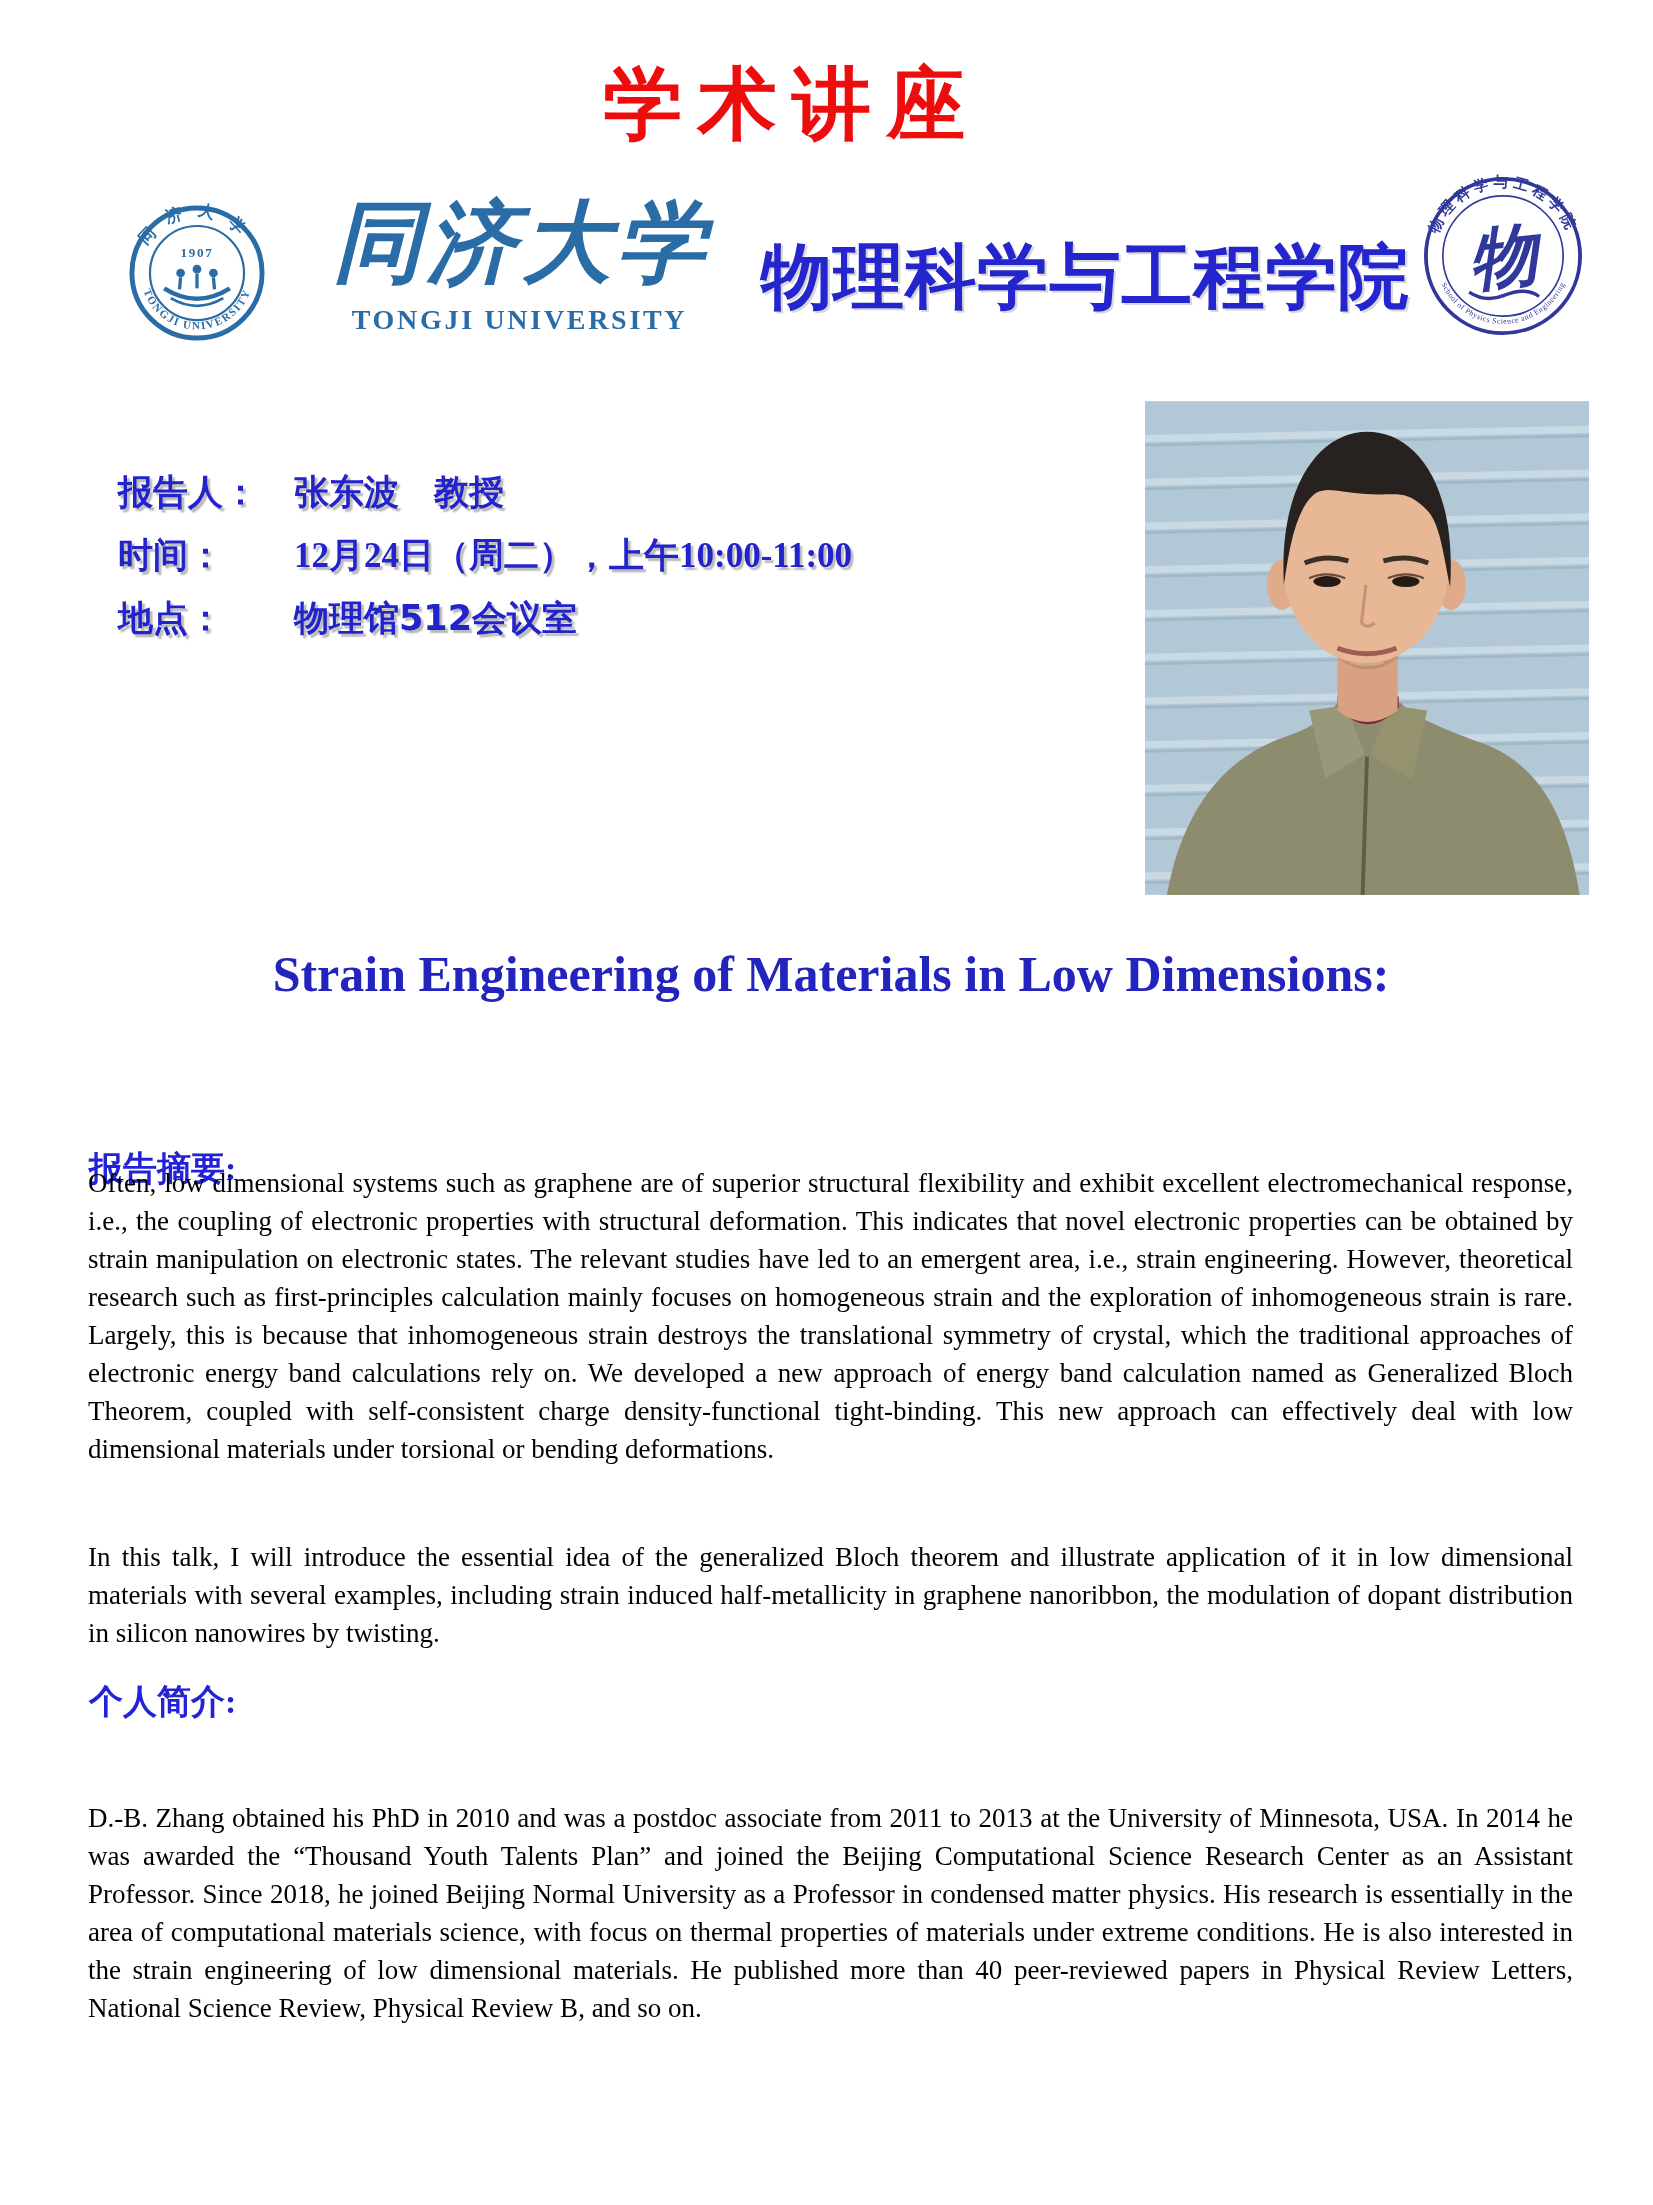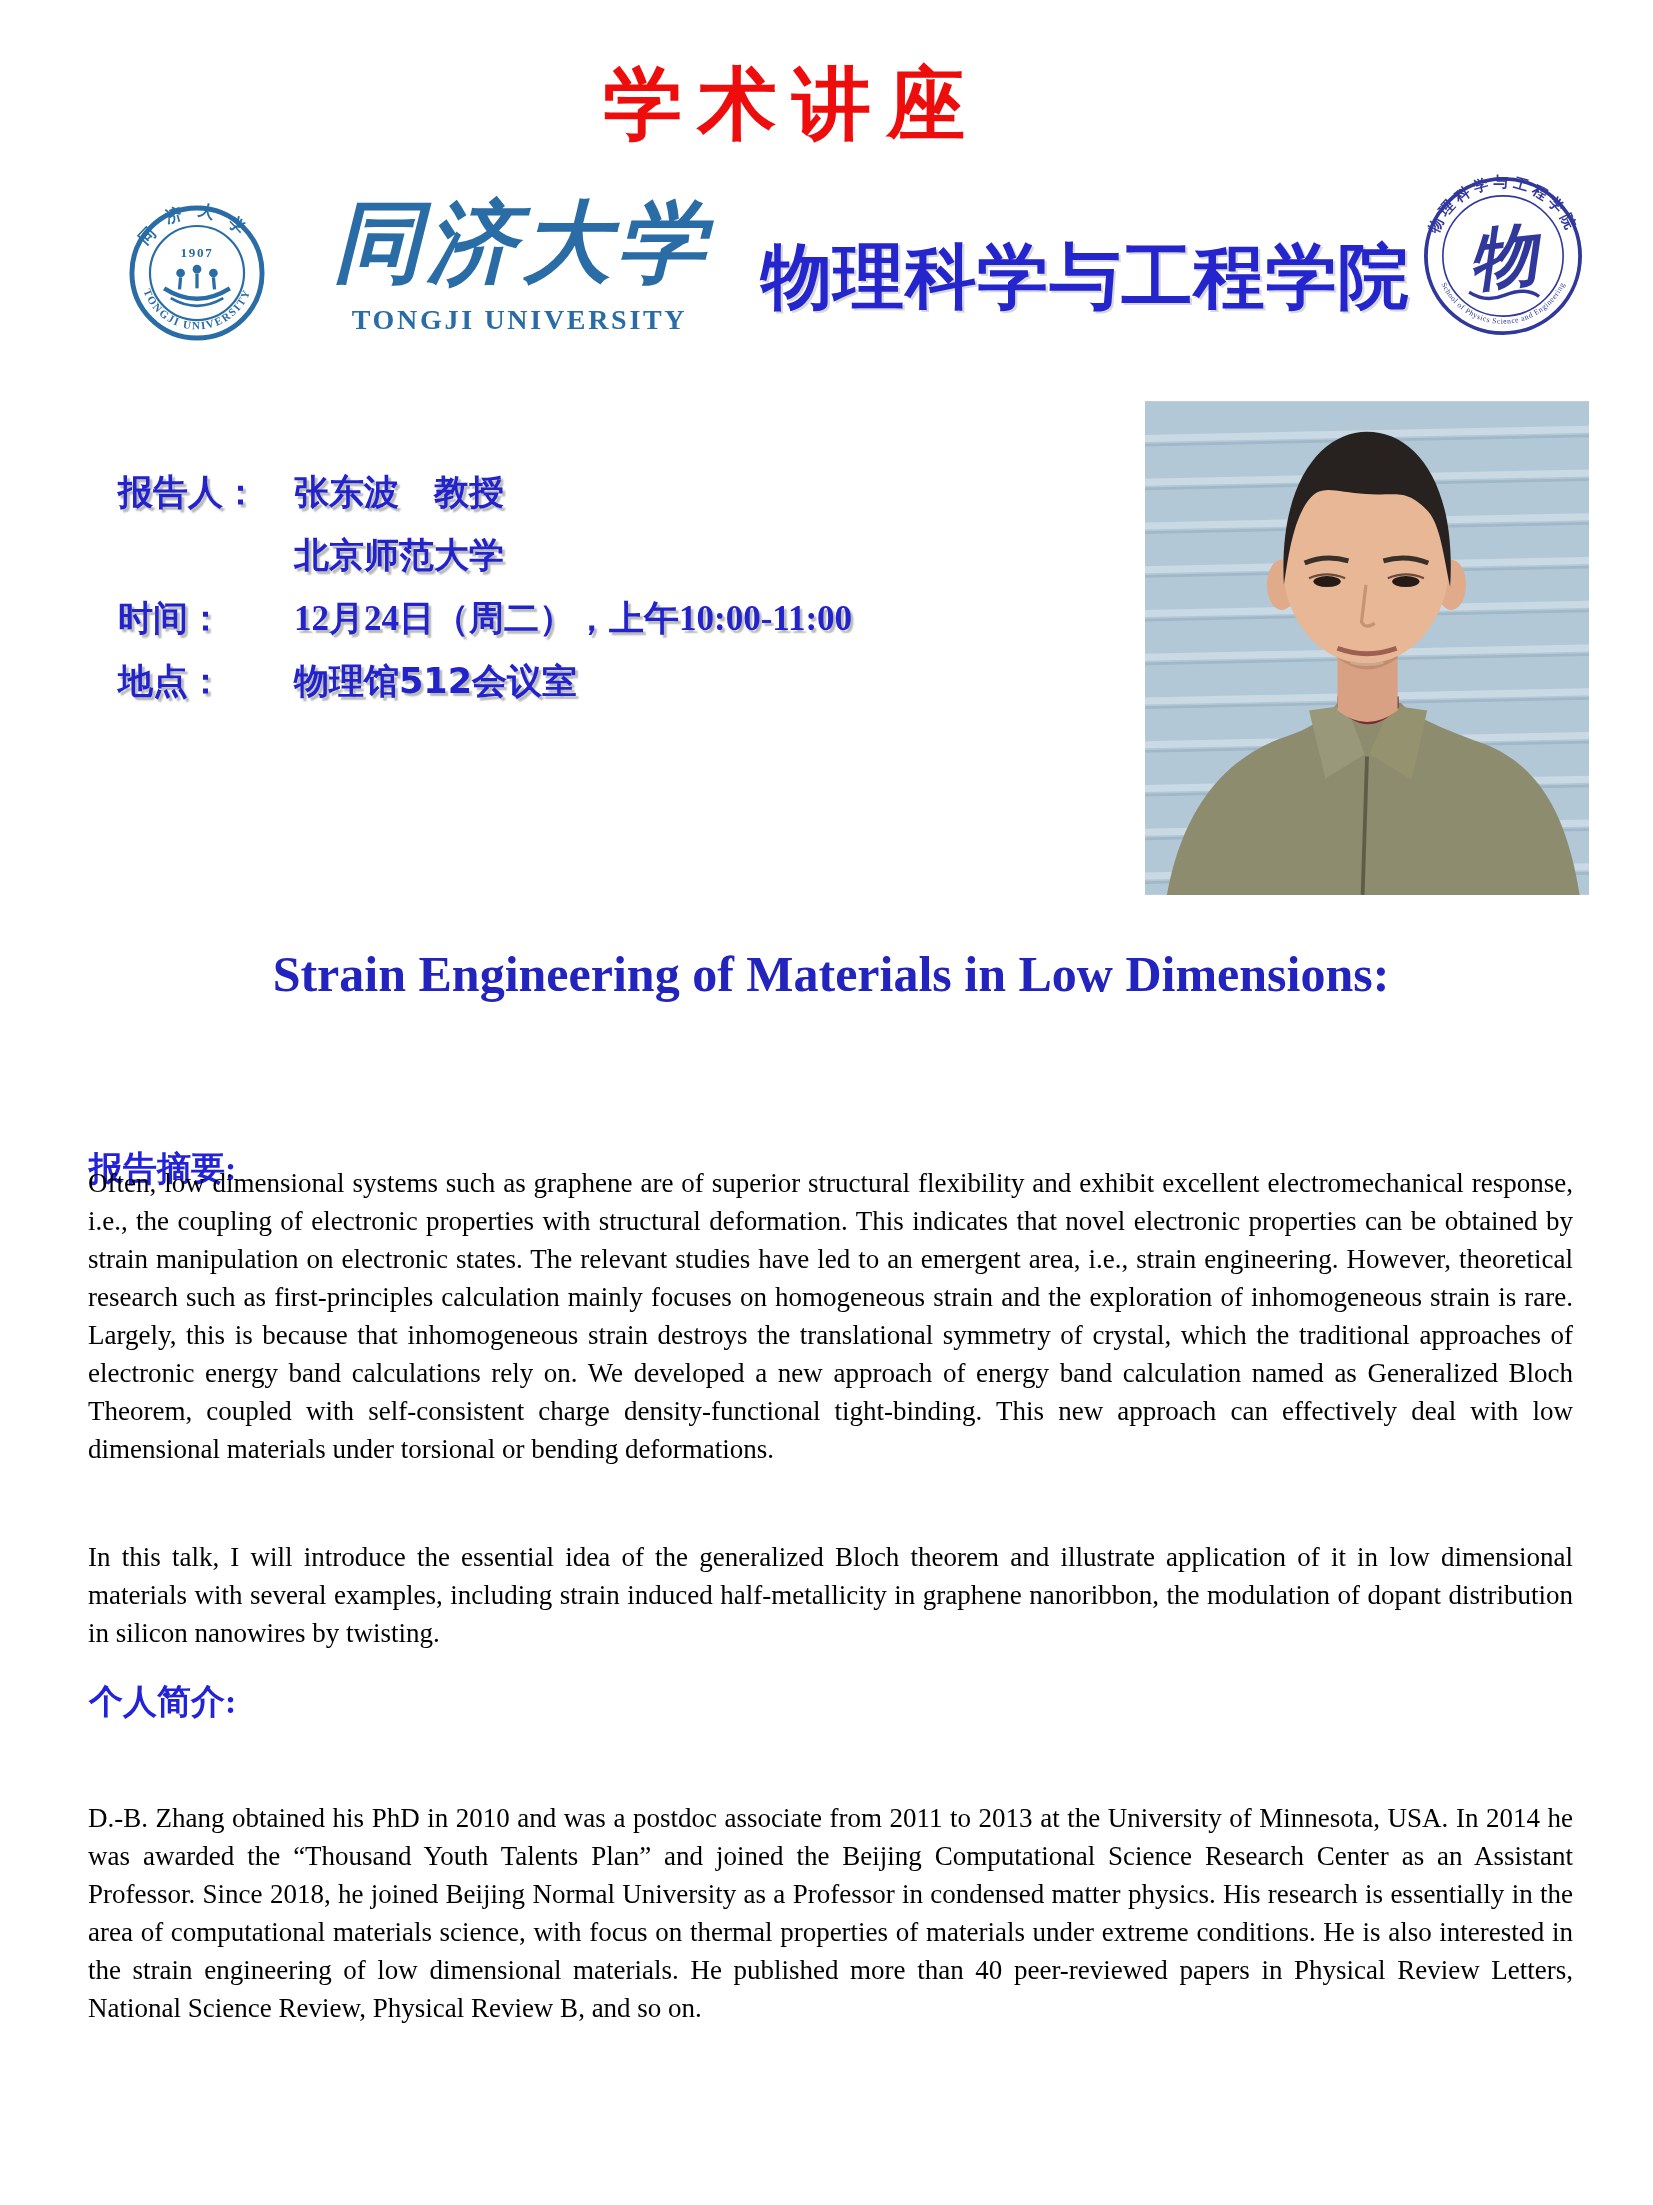--- a/index.html
+++ b/index.html
@@ -190,21 +190,20 @@
     <path d="M 444 324 Q 478 310 510 324" stroke="#6b4a3a" stroke-width="4" fill="none"></path>
     <ellipse cx="333" cy="330" rx="25" ry="10" fill="#241a16"></ellipse>
     <ellipse cx="477" cy="330" rx="25" ry="10" fill="#241a16"></ellipse>
     <path d="M 404 336 L 396 404 Q 404 418 420 406" stroke="#c69375" stroke-width="6" fill="none"></path>
     <path d="M 352 452 Q 406 472 460 452" stroke="#9c5f52" stroke-width="9" fill="none"></path>
     <path d="M 376 478 Q 406 486 436 478" stroke="#caa98e" stroke-width="5" fill="none"></path>
   </svg>
 
   <div class="abs info">
     <div class="info-row"><span class="info-label">报告人：</span><span>张东波　教授</span></div>
-    <div class="info-row indent"><span>北京师范大学</span></div>
     <div class="info-row"><span class="info-label">时间：</span><span class="num">12月24日（周二），上午10:00-11:00</span></div>
     <div class="info-row"><span class="info-label">地点：</span><span>物理馆512会议室</span></div>
   </div>
 
   <div class="abs talk-title">
     <div>Strain Engineering of Materials in Low Dimensions:</div>
   </div>
 
   <div class="abs section-heading abstract-heading">报告摘要:</div>
   <p class="abs body-text p1">Often, low dimensional systems such as graphene are of superior structural flexibility and exhibit excellent electromechanical response, i.e., the coupling of electronic properties with structural deformation. This indicates that novel electronic properties can be obtained by strain manipulation on electronic states. The relevant studies have led to an emergent area, i.e., strain engineering. However, theoretical research such as first-principles calculation mainly focuses on homogeneous strain and the exploration of inhomogeneous strain is rare. Largely, this is because that inhomogeneous strain destroys the translational symmetry of crystal, which the traditional approaches of electronic energy band calculations rely on. We developed a new approach of energy band calculation named as Generalized Bloch Theorem, coupled with self-consistent charge density-functional tight-binding. This new approach can effectively deal with low dimensional materials under torsional or bending deformations.</p>

